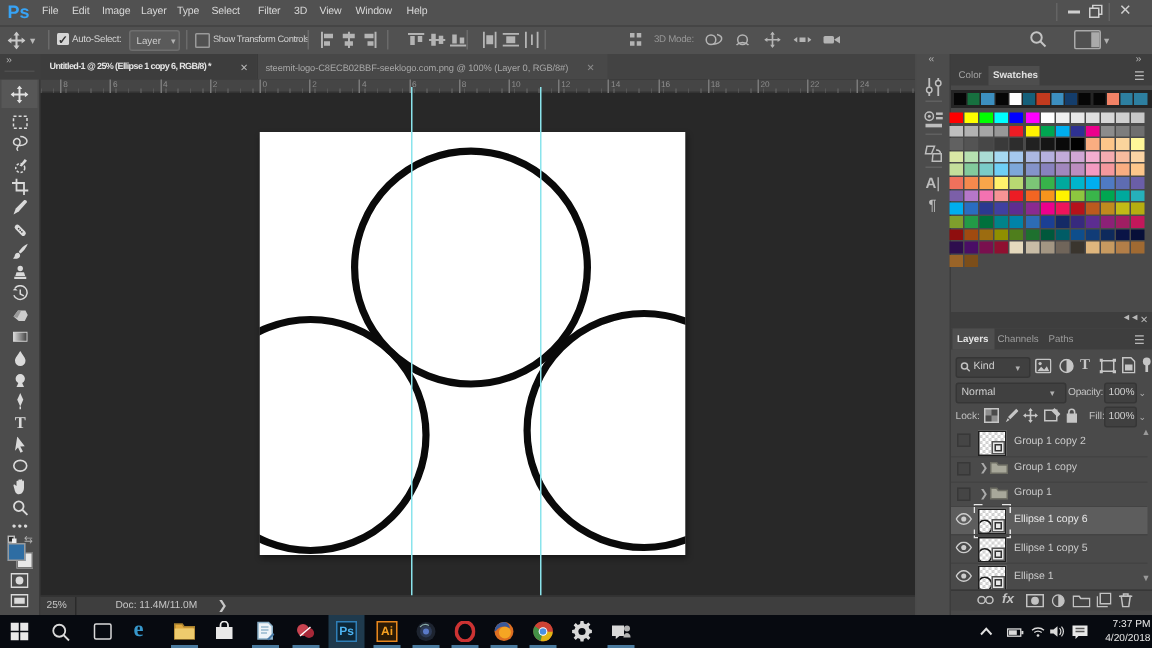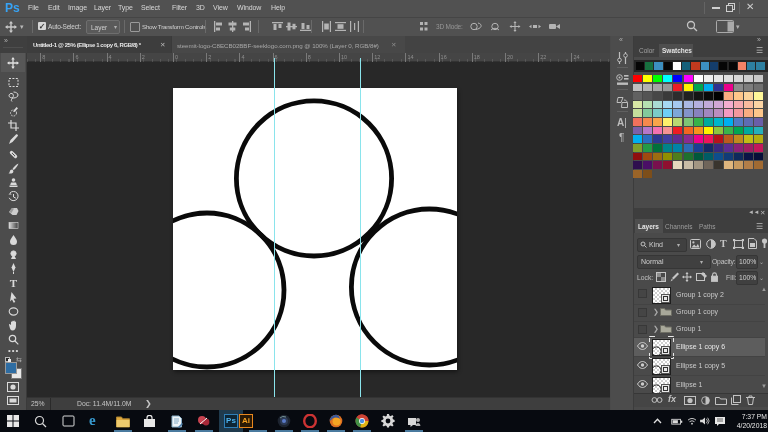--- a/index.html
+++ b/index.html
@@ -716,21 +716,21 @@
 <div class="abs" style="left:197px;top:414px;width:14px;height:14px;"><svg width="14" height="14" viewBox="0 0 14 14">
       <circle cx="5" cy="6" r="4" fill="#c84350"></circle>
       <circle cx="9" cy="8" r="3.4" fill="#a62838"></circle>
       <path d="M3 10l7-6" stroke="#fff" stroke-width="1"></path>
     </svg></div>
 <div class="abs" style="left:195px;top:429.5px;width:18px;height:2px;background:#4a7a9e;"></div>
 <div class="abs" style="left:219px;top:410px;width:24px;height:22px;background:#1f3a4d;"></div>
 <div class="abs" style="left:224px;top:414px;width:14px;height:14px;">
     <div style="width:14px;height:14px;background:#0d2636;border:1px solid #2f7fb8;box-sizing:border-box;color:#4db3f0;font-size:8px;font-weight:bold;text-align:center;line-height:12px;">Ps</div>
   </div>
-<div class="abs" style="left:239px;top:414px;width:24px;height:14px;">
+<div class="abs" style="left:251px;top:414px;width:24px;height:14px;">
     <div style="width:14px;height:14px;background:#2b1a05;border:1px solid #e8871e;box-sizing:border-box;color:#f5a021;font-size:8px;font-weight:bold;text-align:center;line-height:12px;">Ai</div>
   </div>
 <div class="abs" style="left:249px;top:429.5px;width:18px;height:2px;background:#4a7a9e;"></div>
 <div class="abs" style="left:277px;top:414px;width:14px;height:14px;"><svg width="14" height="14" viewBox="0 0 14 14">
       <circle cx="7" cy="7" r="6.3" fill="#1d2430"></circle>
       <circle cx="7" cy="7" r="4" fill="#2c3a55"></circle>
       <circle cx="7" cy="7" r="2" fill="#5a7ac8"></circle>
       <path d="M3 4a5 5 0 0 1 6-1" stroke="#8aa" fill="none" stroke-width=".8"></path>
     </svg></div>
 <div class="abs" style="left:275px;top:429.5px;width:18px;height:2px;background:#4a7a9e;"></div>

